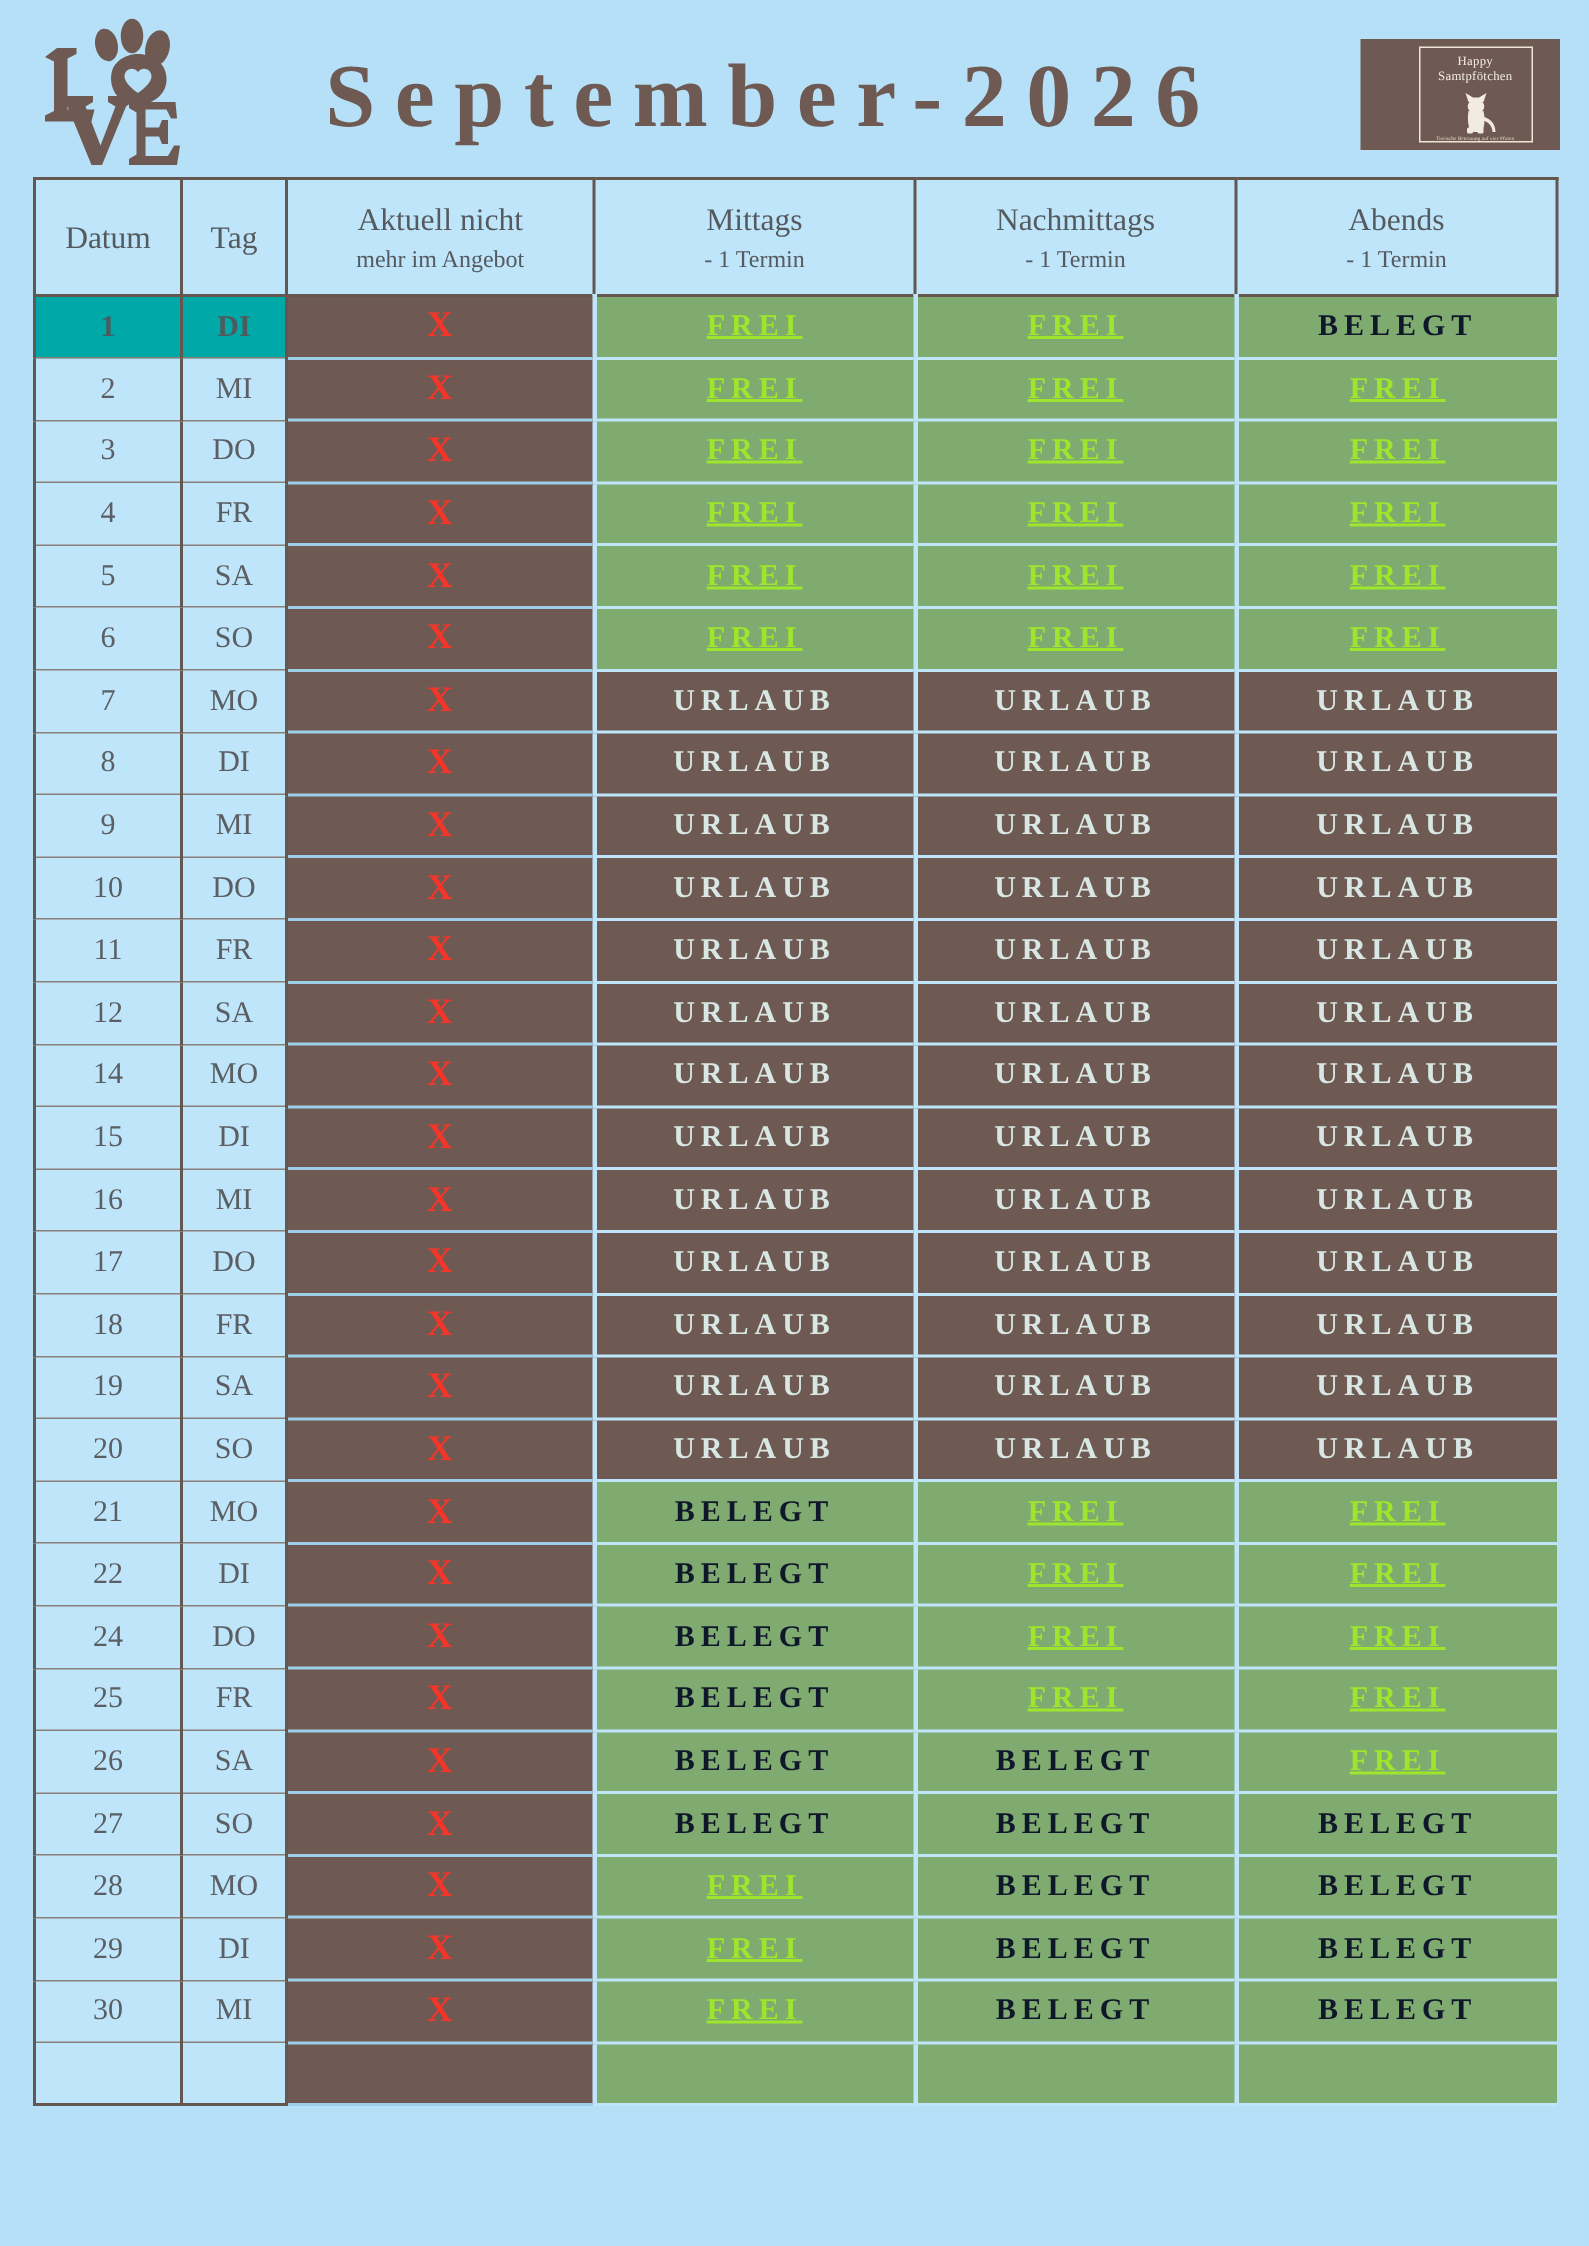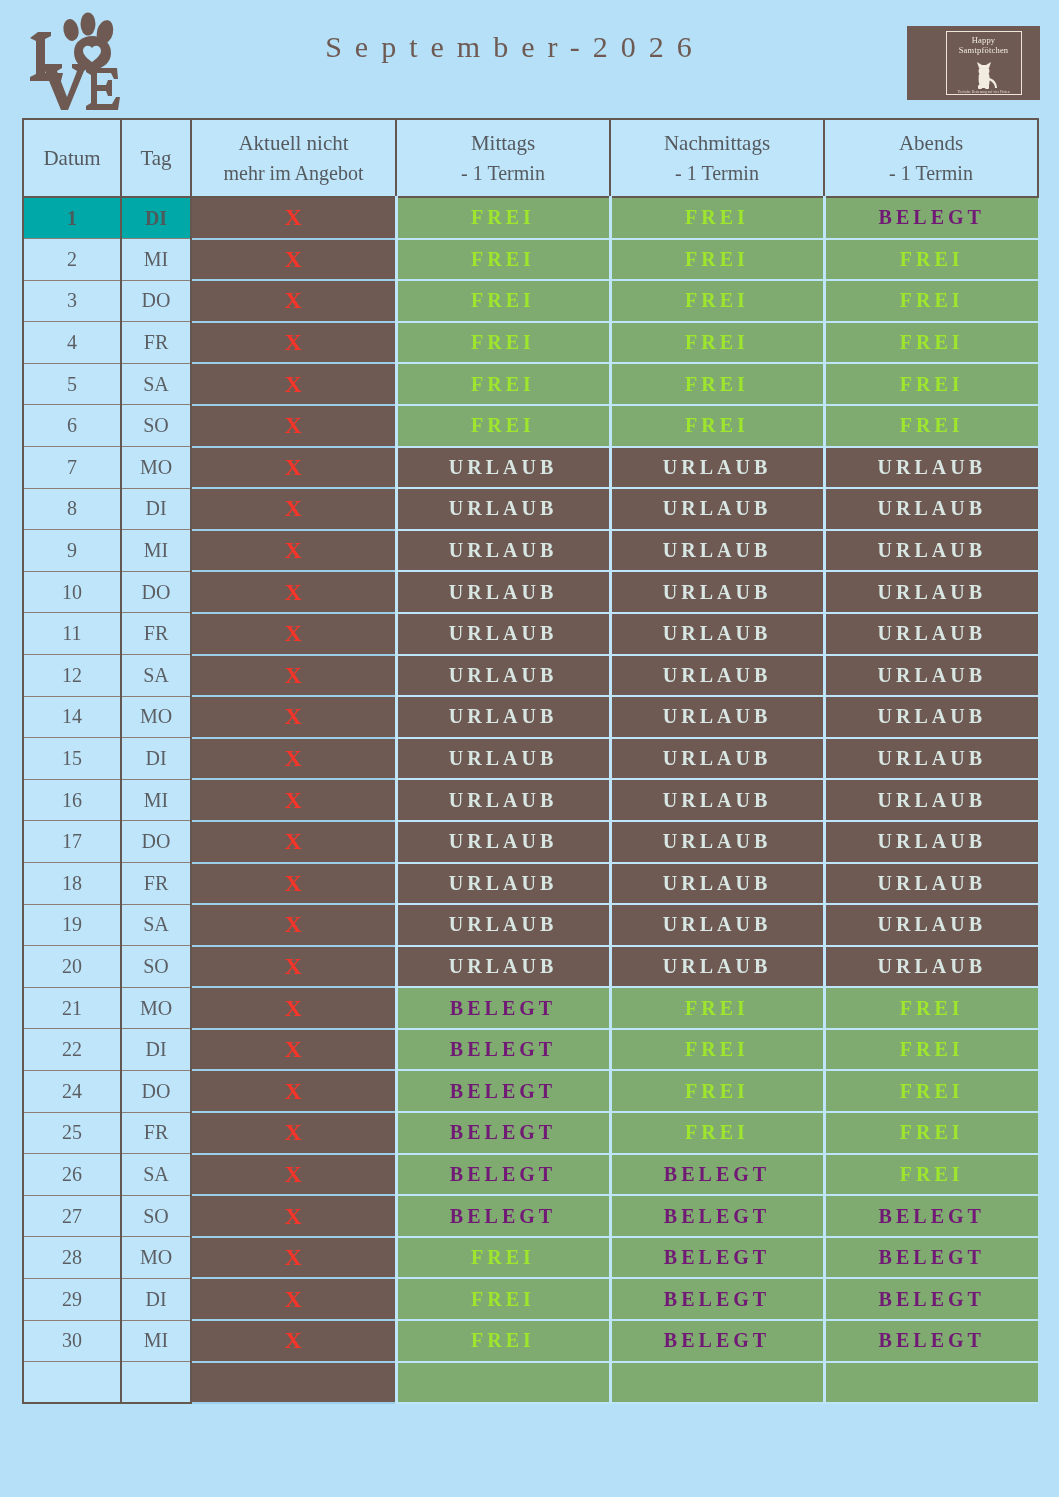--- a/index.html
+++ b/index.html
@@ -32,22 +32,22 @@
     height: 102px;
   }
 
   .title {
     position: absolute;
     left: 150px;
     top: 30px;
     width: 730px;
     text-align: center;
     font-family: "Liberation Serif", "DejaVu Serif", serif;
-    font-size: 30px;
-    font-weight: normal;
+    font-size: 60px;
+    font-weight: bold;
     letter-spacing: 13px;
     color: #6e5a52;
     white-space: nowrap;
   }
 
   .brand-badge {
     position: absolute;
     right: 19px;
     top: 26px;
     width: 133px;
@@ -118,21 +118,21 @@
     border: 2px solid #635750;
     color: #555a5e;
     font-family: "Liberation Serif", "DejaVu Serif", serif;
     font-size: 21px;
     font-weight: normal;
     text-align: center;
     height: 78px;
     line-height: 1.45;
     padding: 2px 4px;
   }
-  th.hd .sub { display: block; font-size: 20px; }
+  th.hd .sub { display: block; font-size: 16px; }
 
   
   td.datum, td.tag {
     background: #bfe5fb;
     border-left: 2px solid #635750;
     border-right: 2px solid #635750;
     border-top: 1px solid #8c7f78;
     border-bottom: 1px solid #8c7f78;
     color: #5b5f63;
     font-size: 20px;
@@ -171,22 +171,22 @@
     font-size: 20px;
     font-weight: bold;
     letter-spacing: 4px;
     border-left: 3px solid #bfe5fb;
     border-top: 2px solid #bfe5fb;
     border-bottom: 2px solid #bfe5fb;
   }
   td.slot.green  { background: #80ab70; }
   td.slot.brown  { background: #6e5a52; margin-top: 35px; }
 
-  td.slot.frei   { color: #9ee62d; }
-  td.slot.belegt { color: #701a75; }
+  td.slot.frei   { color: #9ee62d; text-decoration: underline; }
+  td.slot.belegt { color: #0f172a; }
   td.slot.urlaub { color: #d8e7e4; }
 
   tr.last td.datum, tr.last td.tag {
     border-bottom: 2px solid #635750;
   }
 </style>
 </head>
 <body>
 
 <div id="page">

